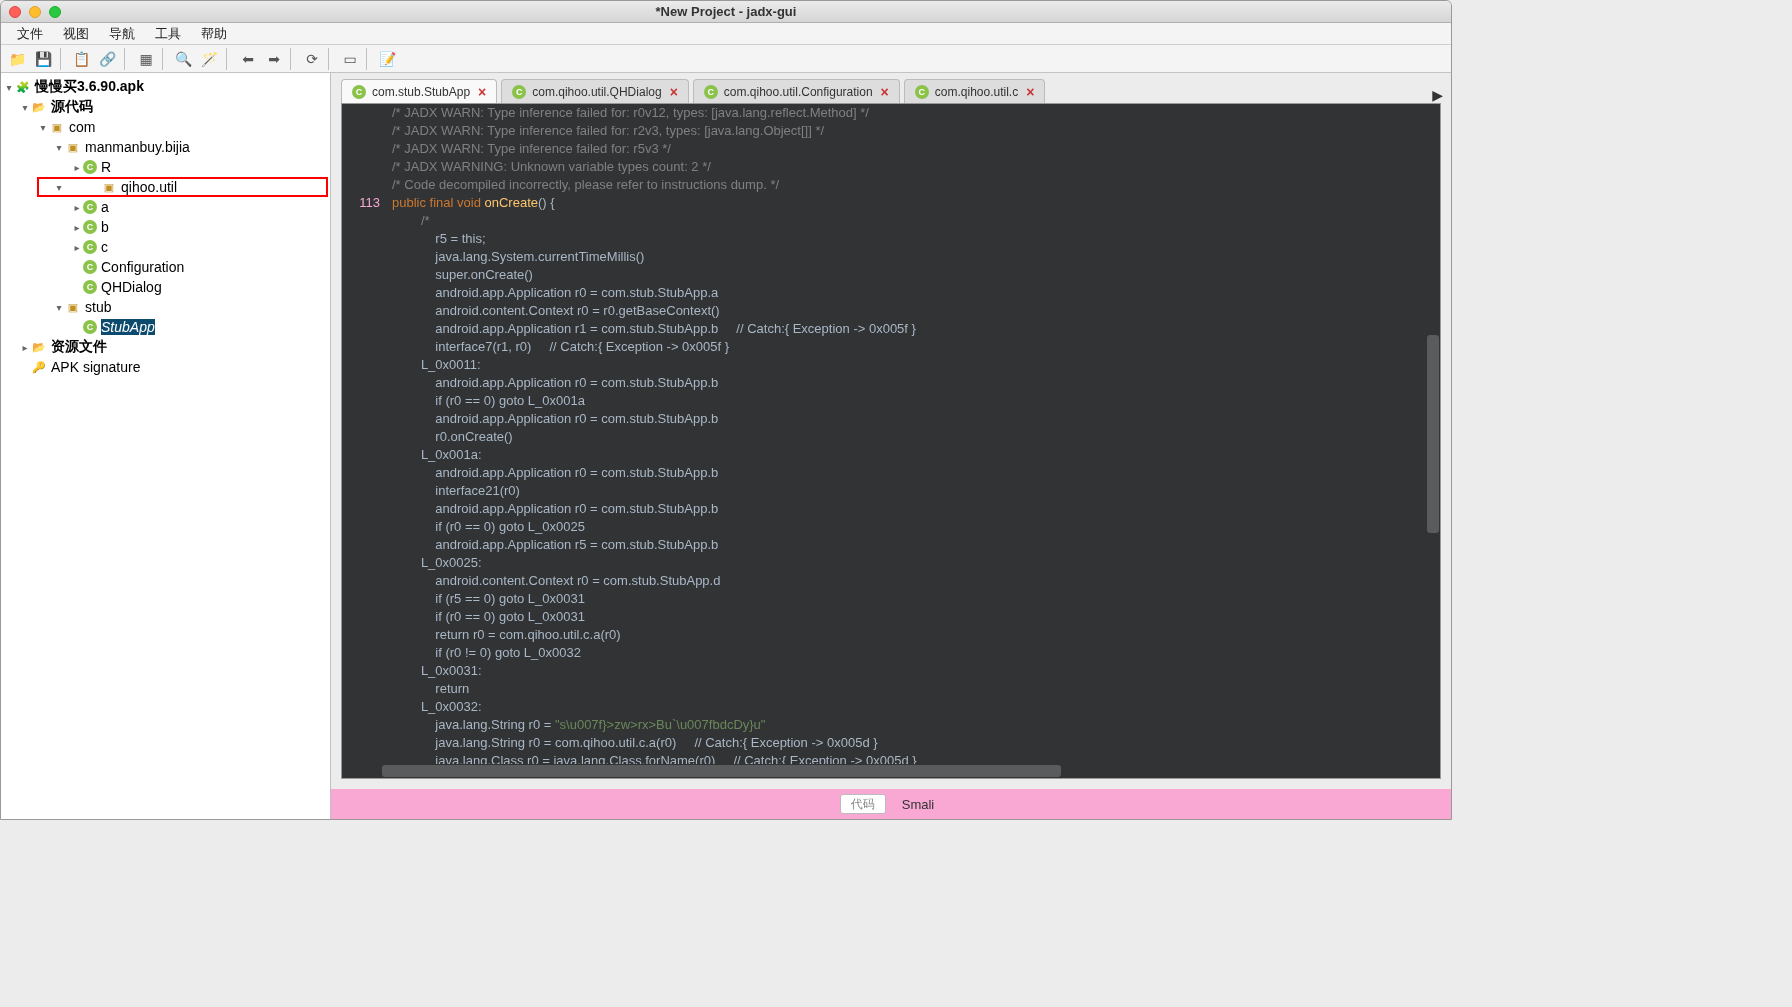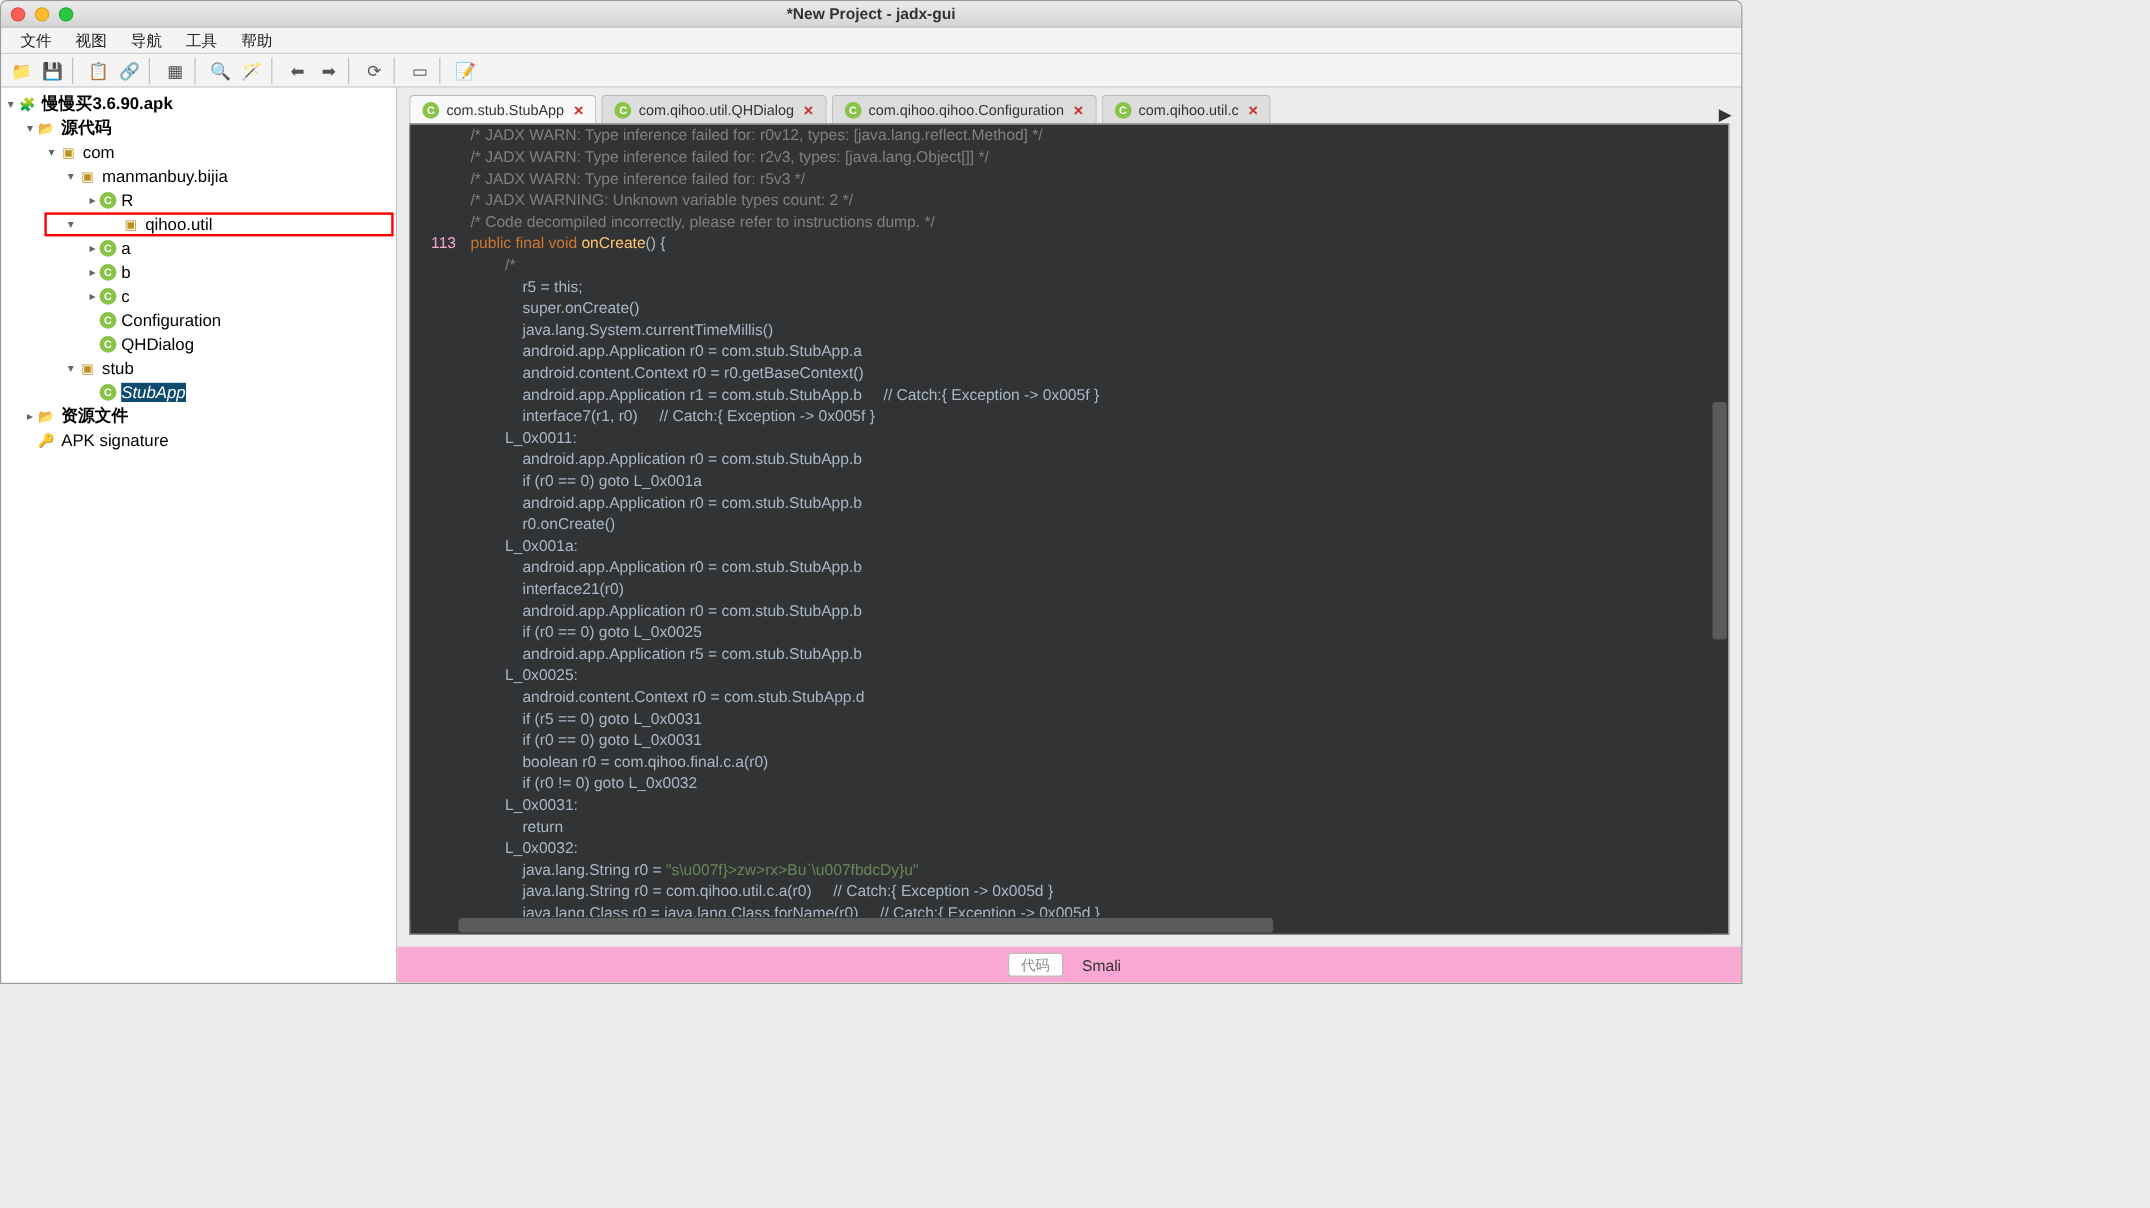--- a/index.html
+++ b/index.html
@@ -190,62 +190,62 @@
             <span>com.stub.StubApp</span>
             <span class="close">×</span>
           </div>
         <div class="tab inactive">
             <span class="icon-c">C</span>
             <span>com.qihoo.util.QHDialog</span>
             <span class="close">×</span>
           </div>
         <div class="tab inactive">
             <span class="icon-c">C</span>
-            <span>com.qihoo.qihoo.Configuration</span>
+            <span>com.qihoo.util.Configuration</span>
             <span class="close">×</span>
           </div>
         <div class="tab inactive">
             <span class="icon-c">C</span>
             <span>com.qihoo.util.c</span>
             <span class="close">×</span>
           </div>
         <span class="tab-arrow">▶</span>
       </div>
 
       <div class="code-container" id="code-container">
         <div class="code-line"><span class="gutter"></span><span class="code-text"><span class="comment">/* JADX WARN: Type inference failed for: r0v12, types: [java.lang.reflect.Method] */</span></span></div>
           <div class="code-line"><span class="gutter"></span><span class="code-text"><span class="comment">/* JADX WARN: Type inference failed for: r2v3, types: [java.lang.Object[]] */</span></span></div>
           <div class="code-line"><span class="gutter"></span><span class="code-text"><span class="comment">/* JADX WARN: Type inference failed for: r5v3 */</span></span></div>
           <div class="code-line"><span class="gutter"></span><span class="code-text"><span class="comment">/* JADX WARNING: Unknown variable types count: 2 */</span></span></div>
           <div class="code-line"><span class="gutter"></span><span class="code-text"><span class="comment">/* Code decompiled incorrectly, please refer to instructions dump. */</span></span></div>
           <div class="code-line"><span class="gutter">113</span><span class="code-text"><span class="kw">public final void</span> <span class="method">onCreate</span>() {</span></div>
           <div class="code-line"><span class="gutter"></span><span class="code-text">        <span class="comment">/*</span></span></div>
           <div class="code-line"><span class="gutter"></span><span class="code-text">            r5 = this;</span></div>
+          <div class="code-line"><span class="gutter"></span><span class="code-text">            java.lang.System.currentTimeMillis()</span></div>
           <div class="code-line"><span class="gutter"></span><span class="code-text">            super.onCreate()</span></div>
-          <div class="code-line"><span class="gutter"></span><span class="code-text">            java.lang.System.currentTimeMillis()</span></div>
           <div class="code-line"><span class="gutter"></span><span class="code-text">            android.app.Application r0 = com.stub.StubApp.a</span></div>
           <div class="code-line"><span class="gutter"></span><span class="code-text">            android.content.Context r0 = r0.getBaseContext()</span></div>
           <div class="code-line"><span class="gutter"></span><span class="code-text">            android.app.Application r1 = com.stub.StubApp.b     // Catch:{ Exception -&gt; 0x005f }</span></div>
           <div class="code-line"><span class="gutter"></span><span class="code-text">            interface7(r1, r0)     // Catch:{ Exception -&gt; 0x005f }</span></div>
           <div class="code-line"><span class="gutter"></span><span class="code-text">        L_0x0011:</span></div>
           <div class="code-line"><span class="gutter"></span><span class="code-text">            android.app.Application r0 = com.stub.StubApp.b</span></div>
           <div class="code-line"><span class="gutter"></span><span class="code-text">            if (r0 == 0) goto L_0x001a</span></div>
           <div class="code-line"><span class="gutter"></span><span class="code-text">            android.app.Application r0 = com.stub.StubApp.b</span></div>
           <div class="code-line"><span class="gutter"></span><span class="code-text">            r0.onCreate()</span></div>
           <div class="code-line"><span class="gutter"></span><span class="code-text">        L_0x001a:</span></div>
           <div class="code-line"><span class="gutter"></span><span class="code-text">            android.app.Application r0 = com.stub.StubApp.b</span></div>
           <div class="code-line"><span class="gutter"></span><span class="code-text">            interface21(r0)</span></div>
           <div class="code-line"><span class="gutter"></span><span class="code-text">            android.app.Application r0 = com.stub.StubApp.b</span></div>
           <div class="code-line"><span class="gutter"></span><span class="code-text">            if (r0 == 0) goto L_0x0025</span></div>
           <div class="code-line"><span class="gutter"></span><span class="code-text">            android.app.Application r5 = com.stub.StubApp.b</span></div>
           <div class="code-line"><span class="gutter"></span><span class="code-text">        L_0x0025:</span></div>
           <div class="code-line"><span class="gutter"></span><span class="code-text">            android.content.Context r0 = com.stub.StubApp.d</span></div>
           <div class="code-line"><span class="gutter"></span><span class="code-text">            if (r5 == 0) goto L_0x0031</span></div>
           <div class="code-line"><span class="gutter"></span><span class="code-text">            if (r0 == 0) goto L_0x0031</span></div>
-          <div class="code-line"><span class="gutter"></span><span class="code-text">            boolean r0 = com.qihoo.final.c.a(r0)</span></div>
+          <div class="code-line"><span class="gutter"></span><span class="code-text">            return r0 = com.qihoo.util.c.a(r0)</span></div>
           <div class="code-line"><span class="gutter"></span><span class="code-text">            if (r0 != 0) goto L_0x0032</span></div>
           <div class="code-line"><span class="gutter"></span><span class="code-text">        L_0x0031:</span></div>
           <div class="code-line"><span class="gutter"></span><span class="code-text">            return</span></div>
           <div class="code-line"><span class="gutter"></span><span class="code-text">        L_0x0032:</span></div>
           <div class="code-line"><span class="gutter"></span><span class="code-text">            java.lang.String r0 = <span class="str">"s\u007f}&gt;zw&gt;rx&gt;Bu`\u007fbdcDy}u"</span></span></div>
           <div class="code-line"><span class="gutter"></span><span class="code-text">            java.lang.String r0 = com.qihoo.util.c.a(r0)     // Catch:{ Exception -&gt; 0x005d }</span></div>
           <div class="code-line"><span class="gutter"></span><span class="code-text">            java.lang.Class r0 = java.lang.Class.forName(r0)     // Catch:{ Exception -&gt; 0x005d }</span></div>
           <div class="v-scroll">
             <div class="v-thumb" style="top:35%;height:30%"></div>
           </div>

